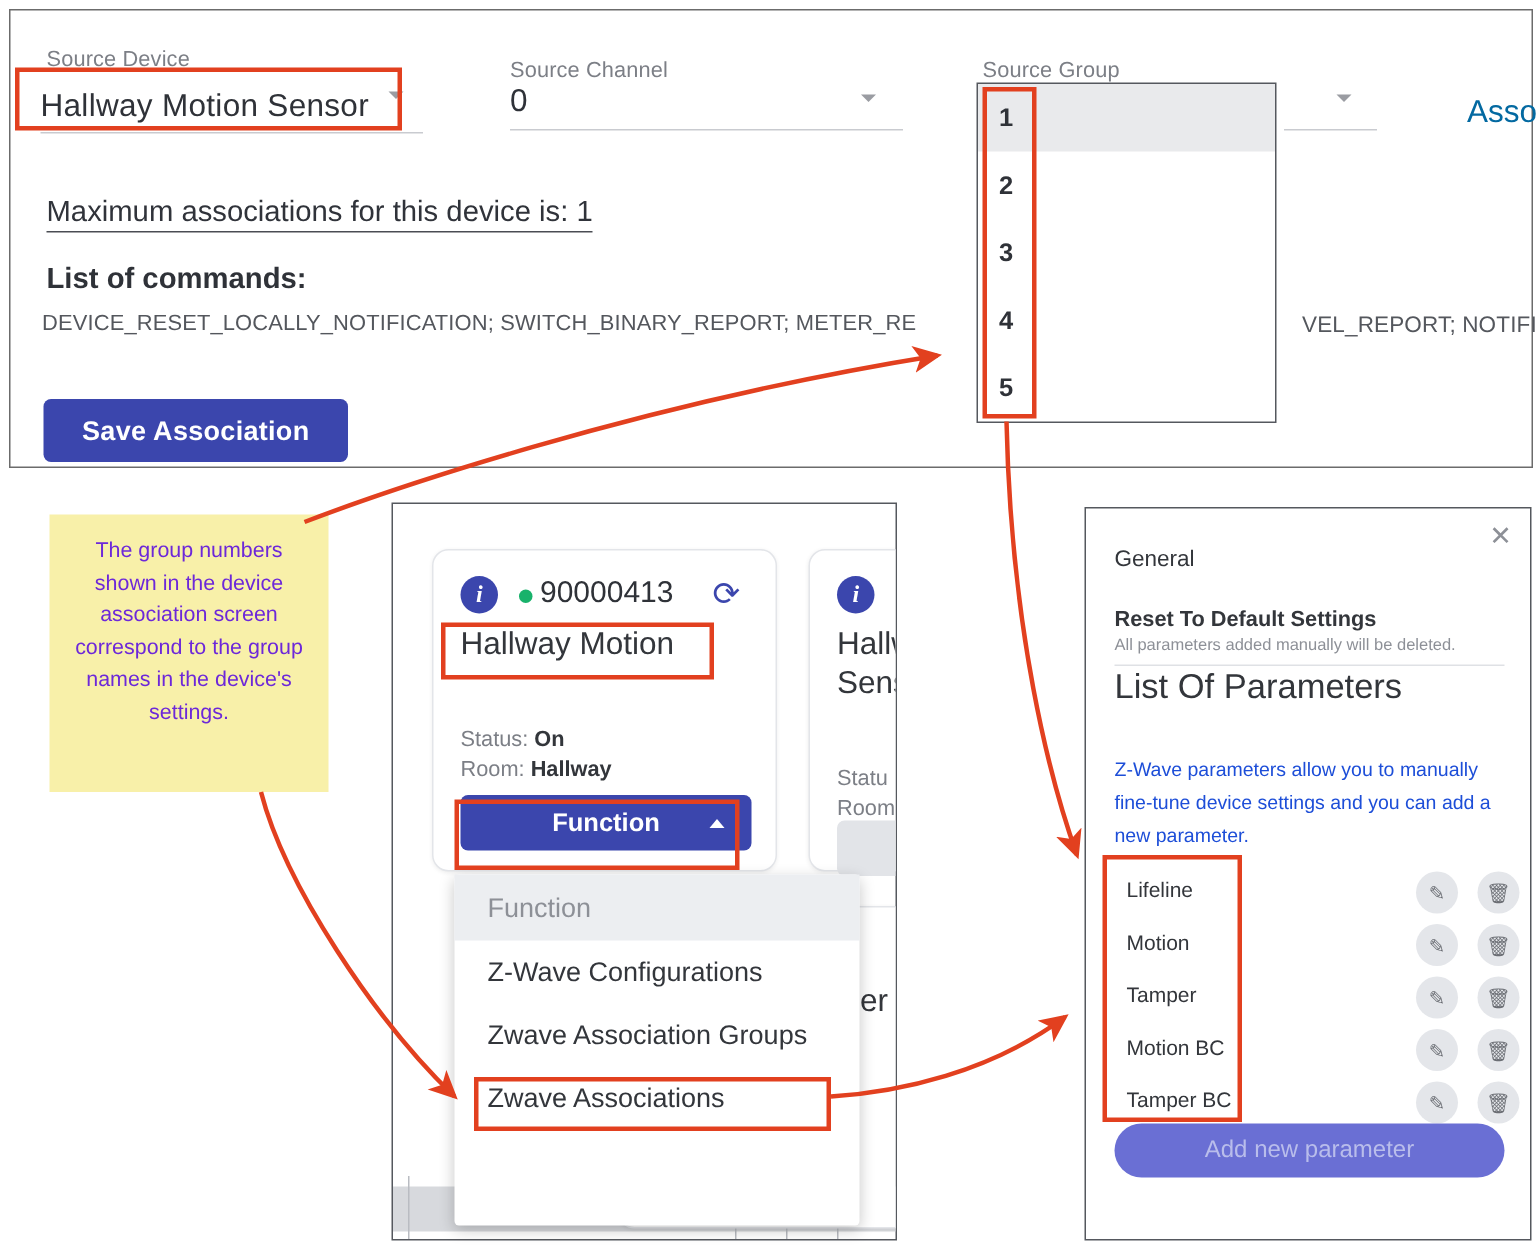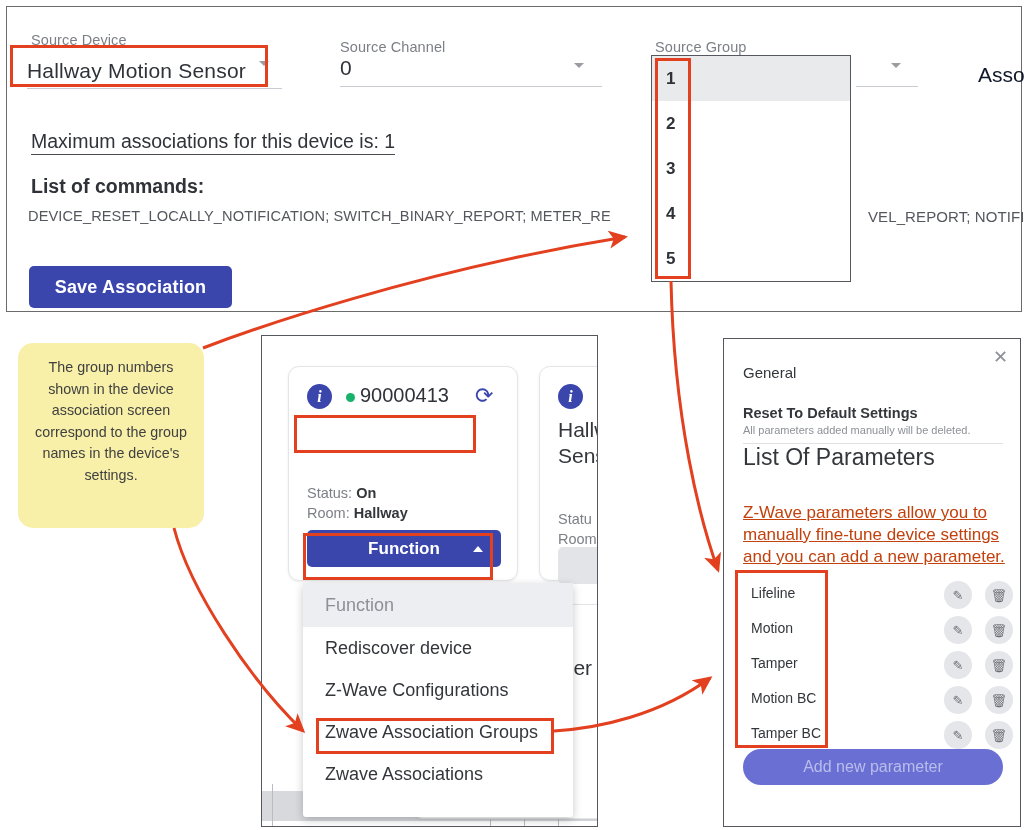--- a/index.html
+++ b/index.html
@@ -65,21 +65,21 @@
   #save-btn {
     position: absolute; left: 22px; top: 259px;
     width: 203px; height: 42px;
     background: #3b46ad; border-radius: 5px;
     color: #ffffff; font-size: 18px; font-weight: bold;
     display: flex; align-items: center; justify-content: center;
     letter-spacing: .2px;
   }
   #assoc-right-label {
     position: absolute; left: 971px; top: 56px;
-    font-size: 21px; color: #0f172a; white-space: nowrap;
+    font-size: 21px; color: #0369a1; white-space: nowrap;
   }
 
   
   #group-listbox {
     position: absolute; left: 651px; top: 55px;
     width: 200px; height: 227px;
     background: #ffffff; border: 1.5px solid #55585e;
     z-index: 5;
   }
   #group-listbox .opt {
@@ -90,28 +90,27 @@
   }
   #group-listbox .opt.sel { background: #e9eaec; }
   #group-hl {
     position: absolute; left: 655px; top: 58px;
     width: 36px; height: 221px;
     border: 3px solid #e2401f; z-index: 6;
   }
 
   
   #sticky {
-    position: absolute; left: 18px; top: 343px;
+    position: absolute; left: 33px; top: 343px;
     width: 186px; height: 185px;
     background: #f8f0a9;
     padding: 14px 12px 0 12px;
     text-align: center;
-    font-size: 14.3px; line-height: 21.5px; color: #404040;
+    font-size: 14.3px; line-height: 21.5px; color: #6d28d9;
     z-index: 7;
-    border-radius: 15px;
   }
 
   
   #device-shot {
     position: absolute; left: 261px; top: 335px;
     width: 337px; height: 492px;
     border: 1.5px solid #55585e; background: #ffffff;
     overflow: hidden;
   }
   .dev-card {
@@ -228,21 +227,21 @@
   #pp-divider {
     position: absolute; left: 19px; top: 104px;
     width: 260px; height: 1px; background: #dfe1e5;
   }
   #pp-list-title {
     position: absolute; left: 19px; top: 105px;
     font-size: 23px; color: #33363b;
   }
   #pp-desc {
     position: absolute; left: 19px; top: 163px; width: 263px;
-    font-size: 17px; line-height: 22px; color: #c2410c; text-decoration: underline;
+    font-size: 13px; line-height: 22px; color: #1d4ed8;
   }
   .param-row {
     position: absolute; left: 19px; width: 262px; height: 35px;
   }
   .param-name {
     position: absolute; left: 8px; top: 8px;
     font-size: 14px; color: #33363b;
   }
   .icon-btn {
     position: absolute; top: 4px;
@@ -328,20 +327,21 @@
     <div class="grid-v" style="left:228px;"></div>
     <div class="grid-v" style="left:262px;"></div>
     <div class="grid-v" style="left:296px;"></div>
     <div class="grid-v" style="left:10px;"></div>
 
     <div class="dev-card" id="card1">
       <div class="info-badge">i</div>
       <div class="dot-online"></div>
       <div class="dev-id">90000413</div>
       <div class="refresh-icon">⟳</div>
+      <div class="dev-name">Hallway Motion</div>
       <div class="dev-meta">
         <span>Status:</span>
         <b>On</b><br>
         <span>Room:</span>
         <b>Hallway</b>
       </div>
       <div class="fn-btn">
         <span>Function</span>
         <span class="fn-caret"></span>
       </div>
@@ -362,21 +362,20 @@
       <div class="dev-name">Master Controller</div>
       <div class="dev-meta" style="top:116px;">
         <span>Statu</span><br>
         <span>Room</span>
       </div>
     </div>
   </div>
 
   <div id="fn-menu">
     <div class="mi hdr">Function</div>
-    <div class="mi">Rediscover device</div>
     <div class="mi">Z-Wave Configurations</div>
     <div class="mi">Zwave Association Groups</div>
     <div class="mi">Zwave Associations</div>
   </div>
 
   <div class="hl-box" style="left:294px; top:415px; width:182px; height:38px; z-index:10;"></div>
   <div class="hl-box" style="left:303px; top:533px; width:190px; height:47px; z-index:10;"></div>
   <div class="hl-box" style="left:316px; top:718px; width:238px; height:36px; z-index:10;"></div>
 
   <div id="param-panel">

